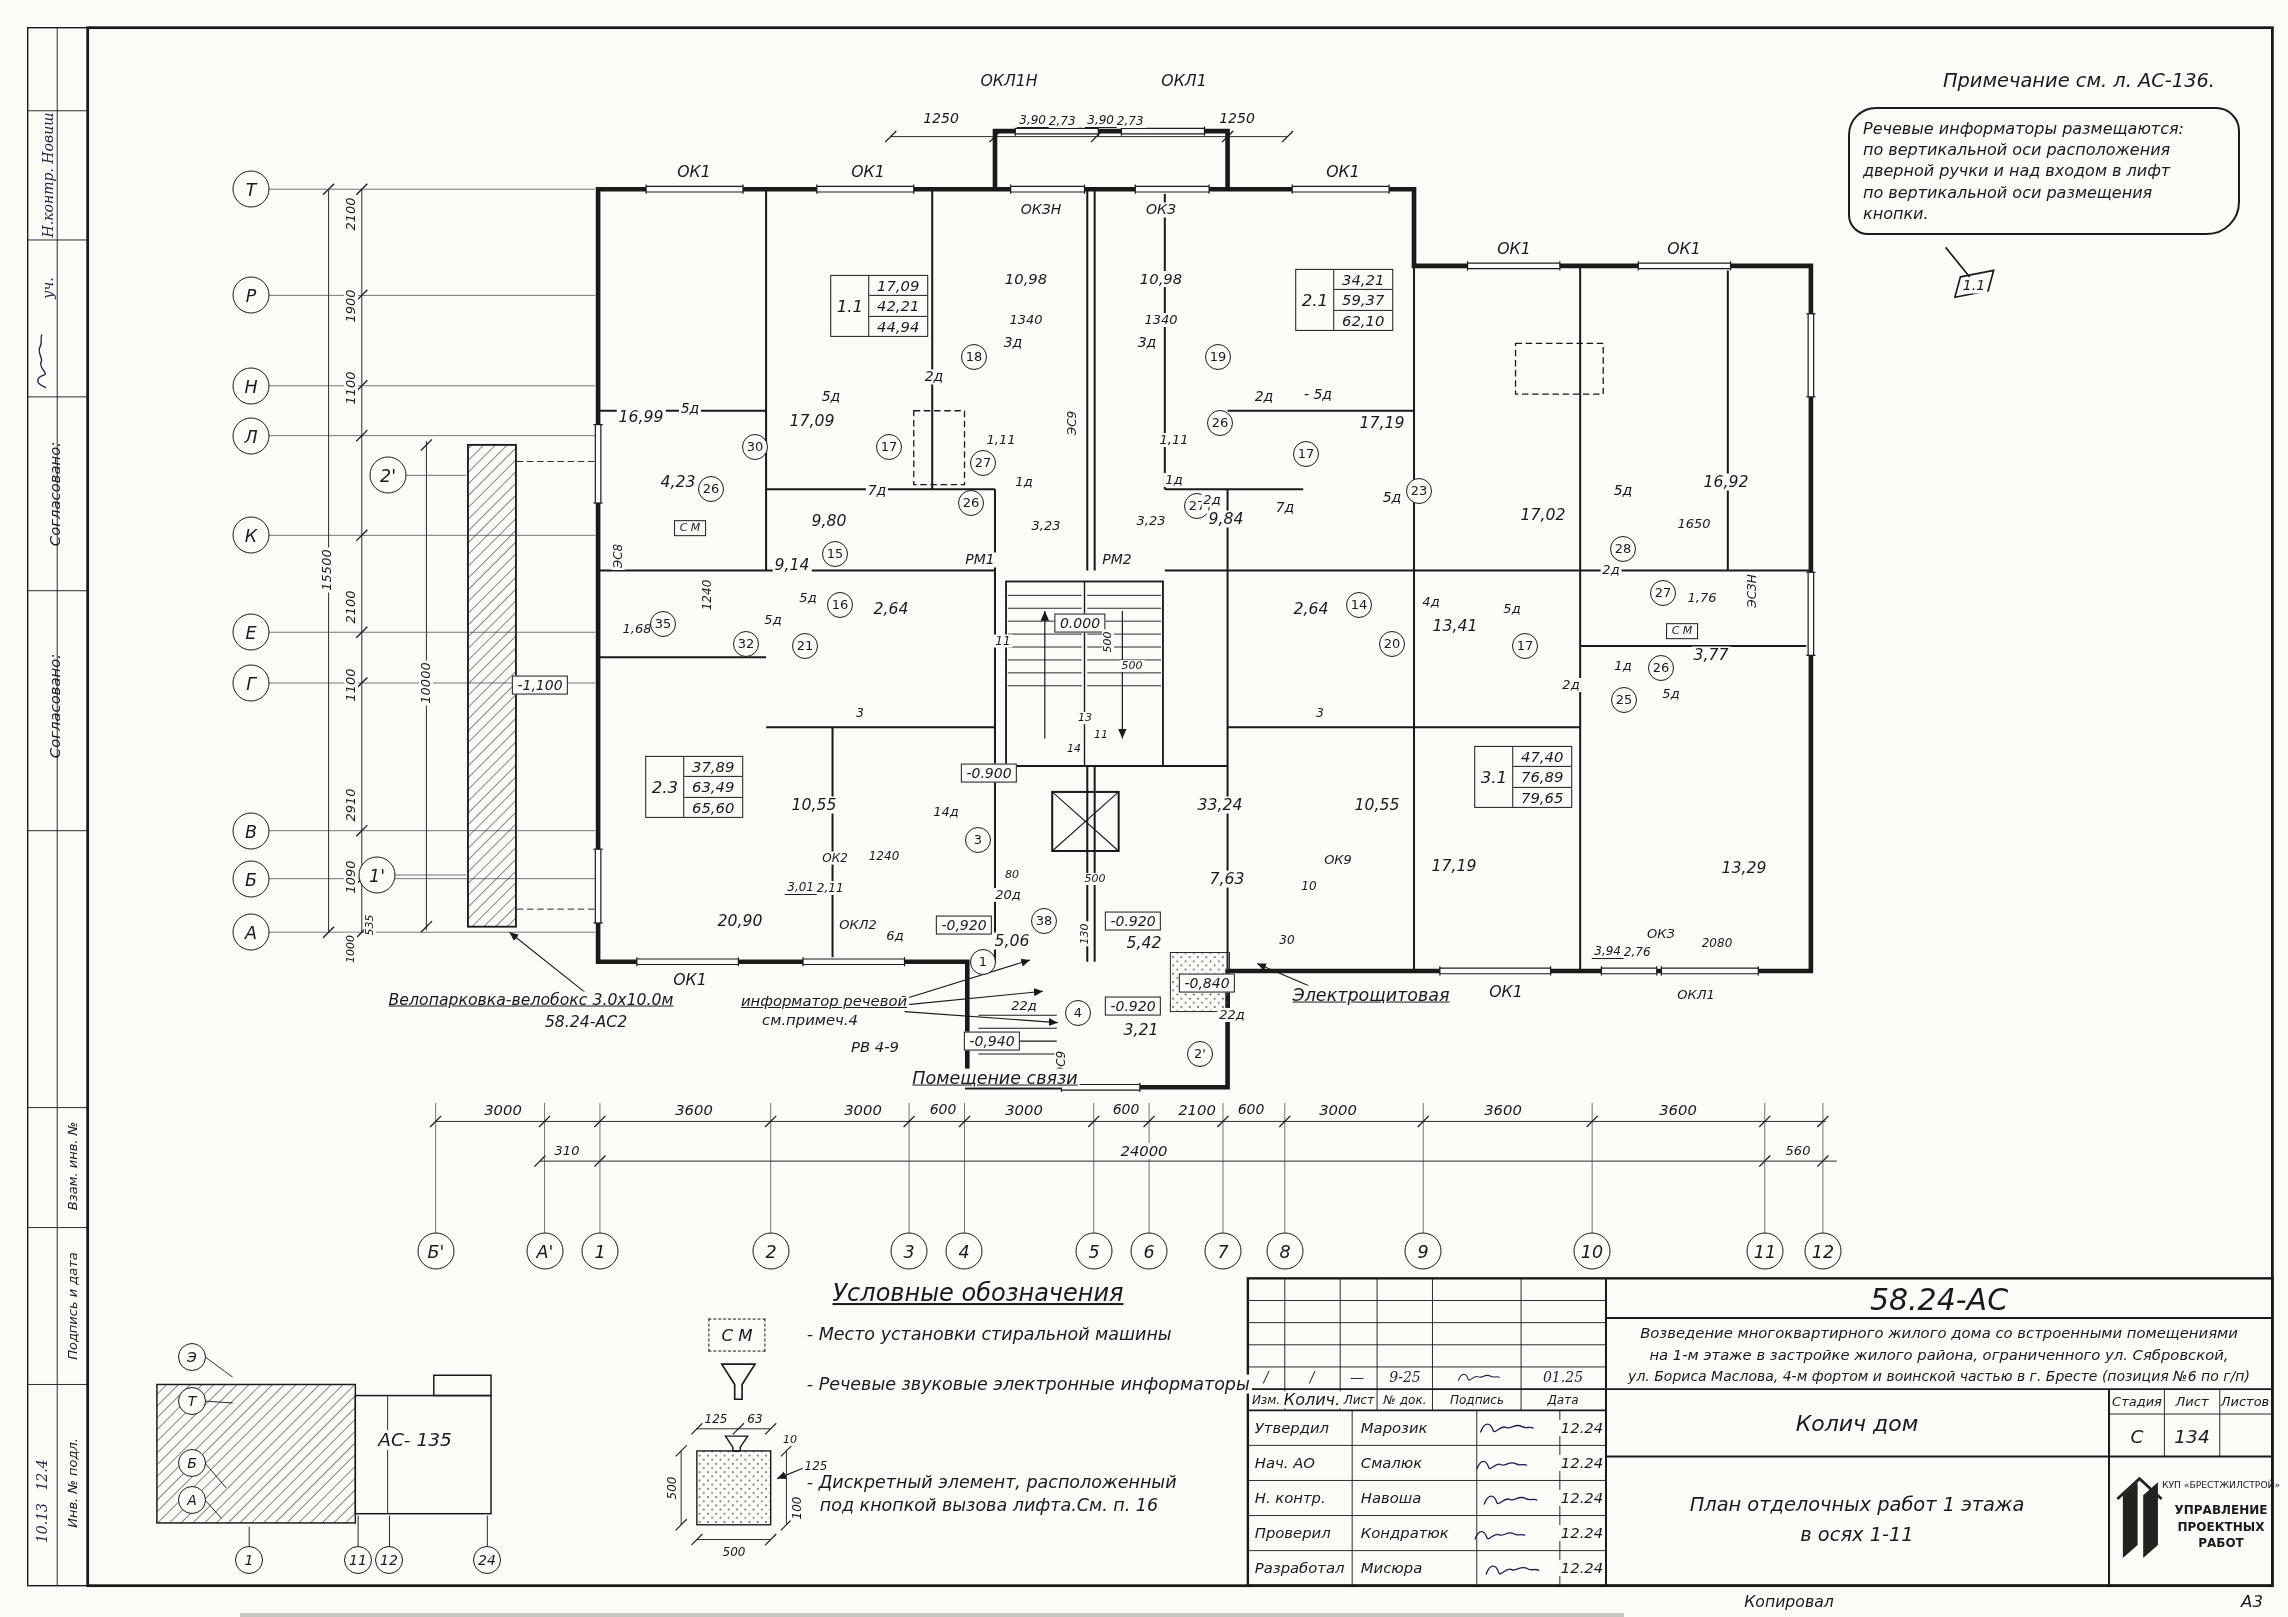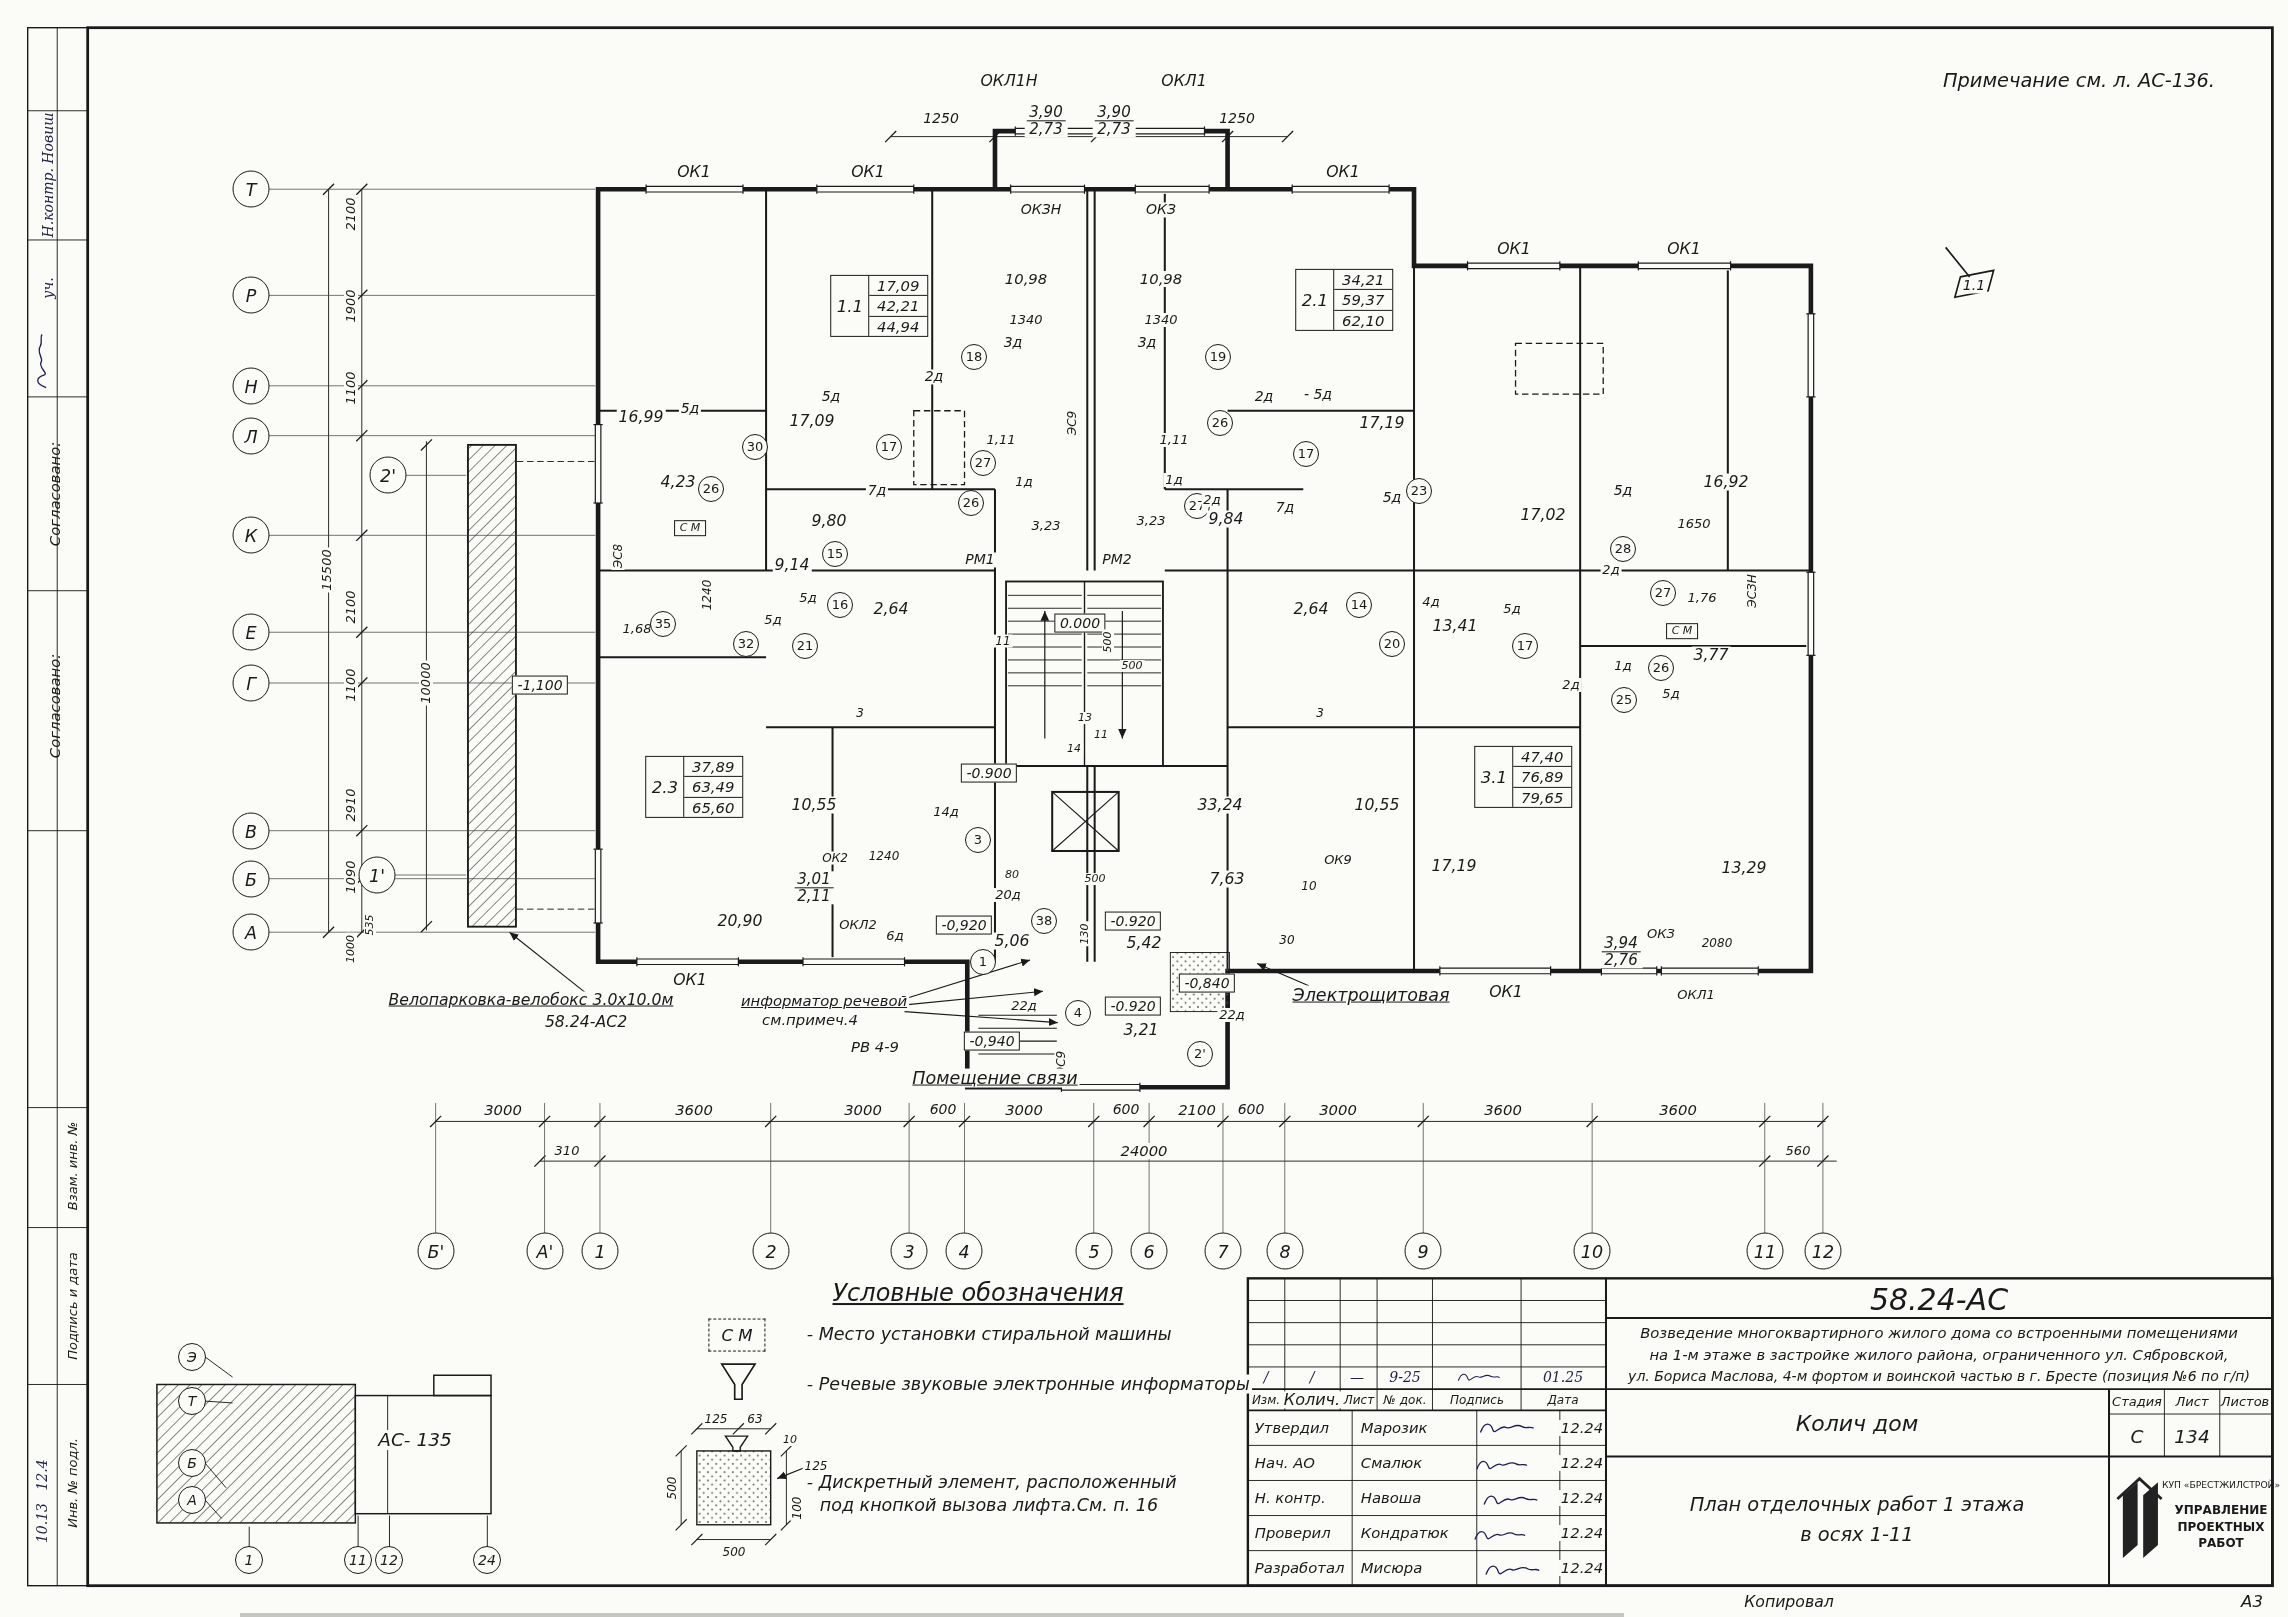--- a/index.html
+++ b/index.html
@@ -9,21 +9,21 @@
   
   .lbl{position:absolute;font-style:italic;font-size:15.7px;line-height:1.08;white-space:nowrap;
        background:#fbfbf8;padding:0 1.8px;transform:translate(-50%,-50%);}
   .lbl.left{transform:translate(0,-50%);}
   .lbl.und{text-decoration:underline;}
   .lbl.circ{font-style:normal;border:1.7px solid #1a1a1a;border-radius:50%;width:24px;height:24px;
             display:flex;align-items:center;justify-content:center;font-size:13px;padding:0;}
   .lbl.box{border:1.7px solid #1a1a1a;padding:0.9px 4.6px;font-size:14px;}
   .lbl.smbox{border:1.8px dashed #1a1a1a;padding:6.5px 12px;font-size:16.6px;}
   .lbl.hand{font-family:"DejaVu Serif",serif;font-style:italic;background:transparent;color:#22224a;}
-  .lbl.frac{display:flex;flex-direction:column;align-items:center;font-size:15px;padding:0 1.8px;}
+  .lbl.frac{display:flex;flex-direction:row;align-items:center;font-size:12px;padding:0 1.8px;}
   .lbl.frac .fa{border-bottom:1.3px solid #1a1a1a;padding:0 2.8px;}
   .axisc{position:absolute;width:35px;height:35px;border:1.8px solid #1a1a1a;border-radius:50%;
          display:flex;align-items:center;justify-content:center;font-size:17.5px;font-style:italic;
          background:#fbfbf8;transform:translate(-50%,-50%);}
   .axisc.small{width:26px;height:26px;font-size:14px;}
   .rtable{position:absolute;display:flex;transform:translate(-50%,-50%);background:#fbfbf8;
           border:1.7px solid #1a1a1a;font-style:italic;}
   .rtable .rlab{display:flex;align-items:center;padding:0 5.5px;border-right:1.7px solid #1a1a1a;font-size:16.6px;}
   .rtable .rvals{display:flex;flex-direction:column;}
   .rtable .rvals span{padding:0 7.4px;font-size:14.8px;text-align:center;line-height:19.4px;
@@ -649,20 +649,27 @@
       <div class="rtable" style="left: 1523px; top: 777px;">
         <div class="rlab">3.1</div>
         <div class="rvals">
           <span>47,40</span>
           <span>76,89</span>
           <span>79,65</span>
         </div>
       </div>
     </div>
 
+  <div class="cloud">
+    <span>Речевые информаторы размещаются:</span>
+    <span>по вертикальной оси расположения</span>
+    <span>дверной ручки и над входом в лифт</span>
+    <span>по вертикальной оси размещения</span>
+    <span>кнопки.</span>
+  </div>
 
   <div class="tb" style="left:1939px;top:1299px;font-size:30px;">58.24-АС</div>
   <div class="tb" style="left:1939px;top:1332px;font-size:14.8px;">Возведение многоквартирного жилого дома со встроенными помещениями</div>
   <div class="tb" style="left:1939px;top:1354px;font-size:14.8px;">на 1-м этаже в застройке жилого района, ограниченного ул. Сябровской,</div>
   <div class="tb" style="left:1939px;top:1376px;font-size:14px;">ул. Бориса Маслова, 4-м фортом и воинской частью в г. Бресте (позиция №6 по г/п)</div>
   <div class="tb" style="left:1857px;top:1423px;font-size:22px;">Колич дом</div>
   <div class="tb" style="left:1857px;top:1504px;font-size:19.4px;">План отделочных работ 1 этажа</div>
   <div class="tb" style="left:1857px;top:1534px;font-size:19.4px;">в осях 1-11</div>
   <div class="tb" style="left:2137px;top:1401px;font-size:13px;">Стадия</div>
   <div class="tb" style="left:2192px;top:1401px;font-size:13px;">Лист</div>

